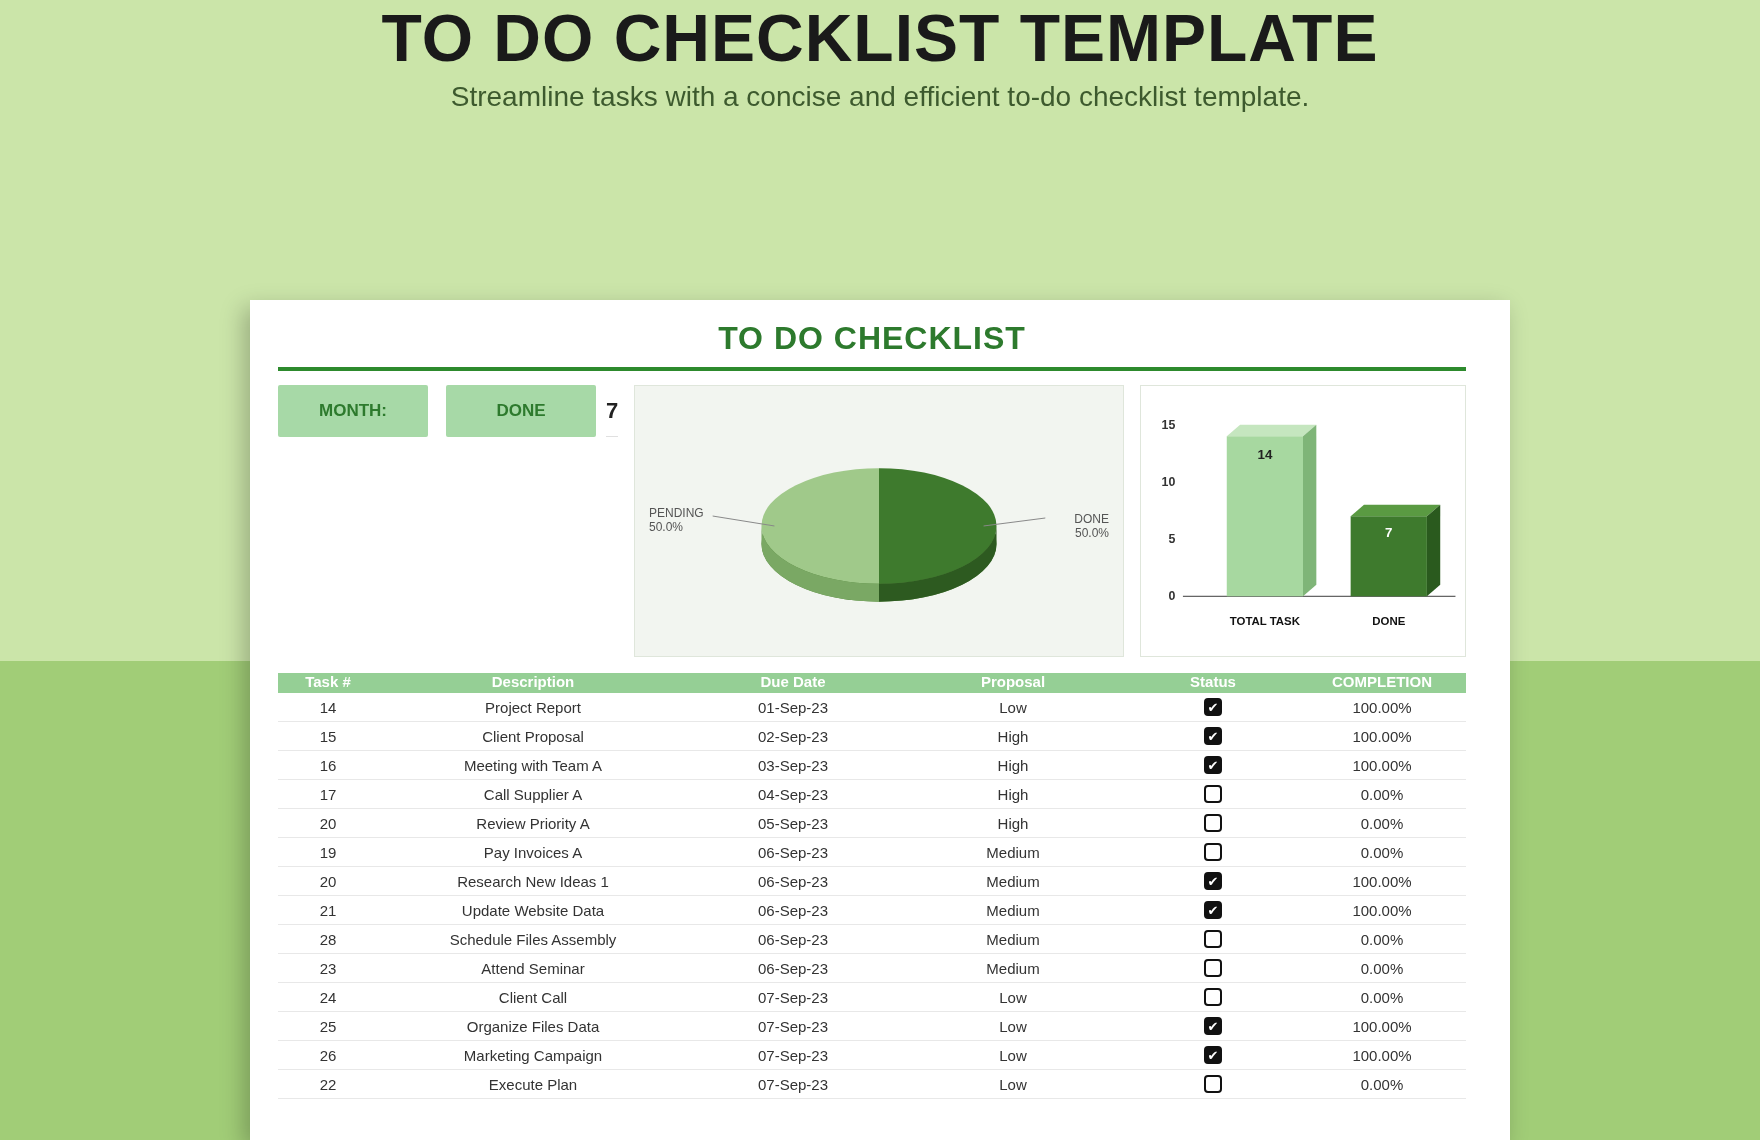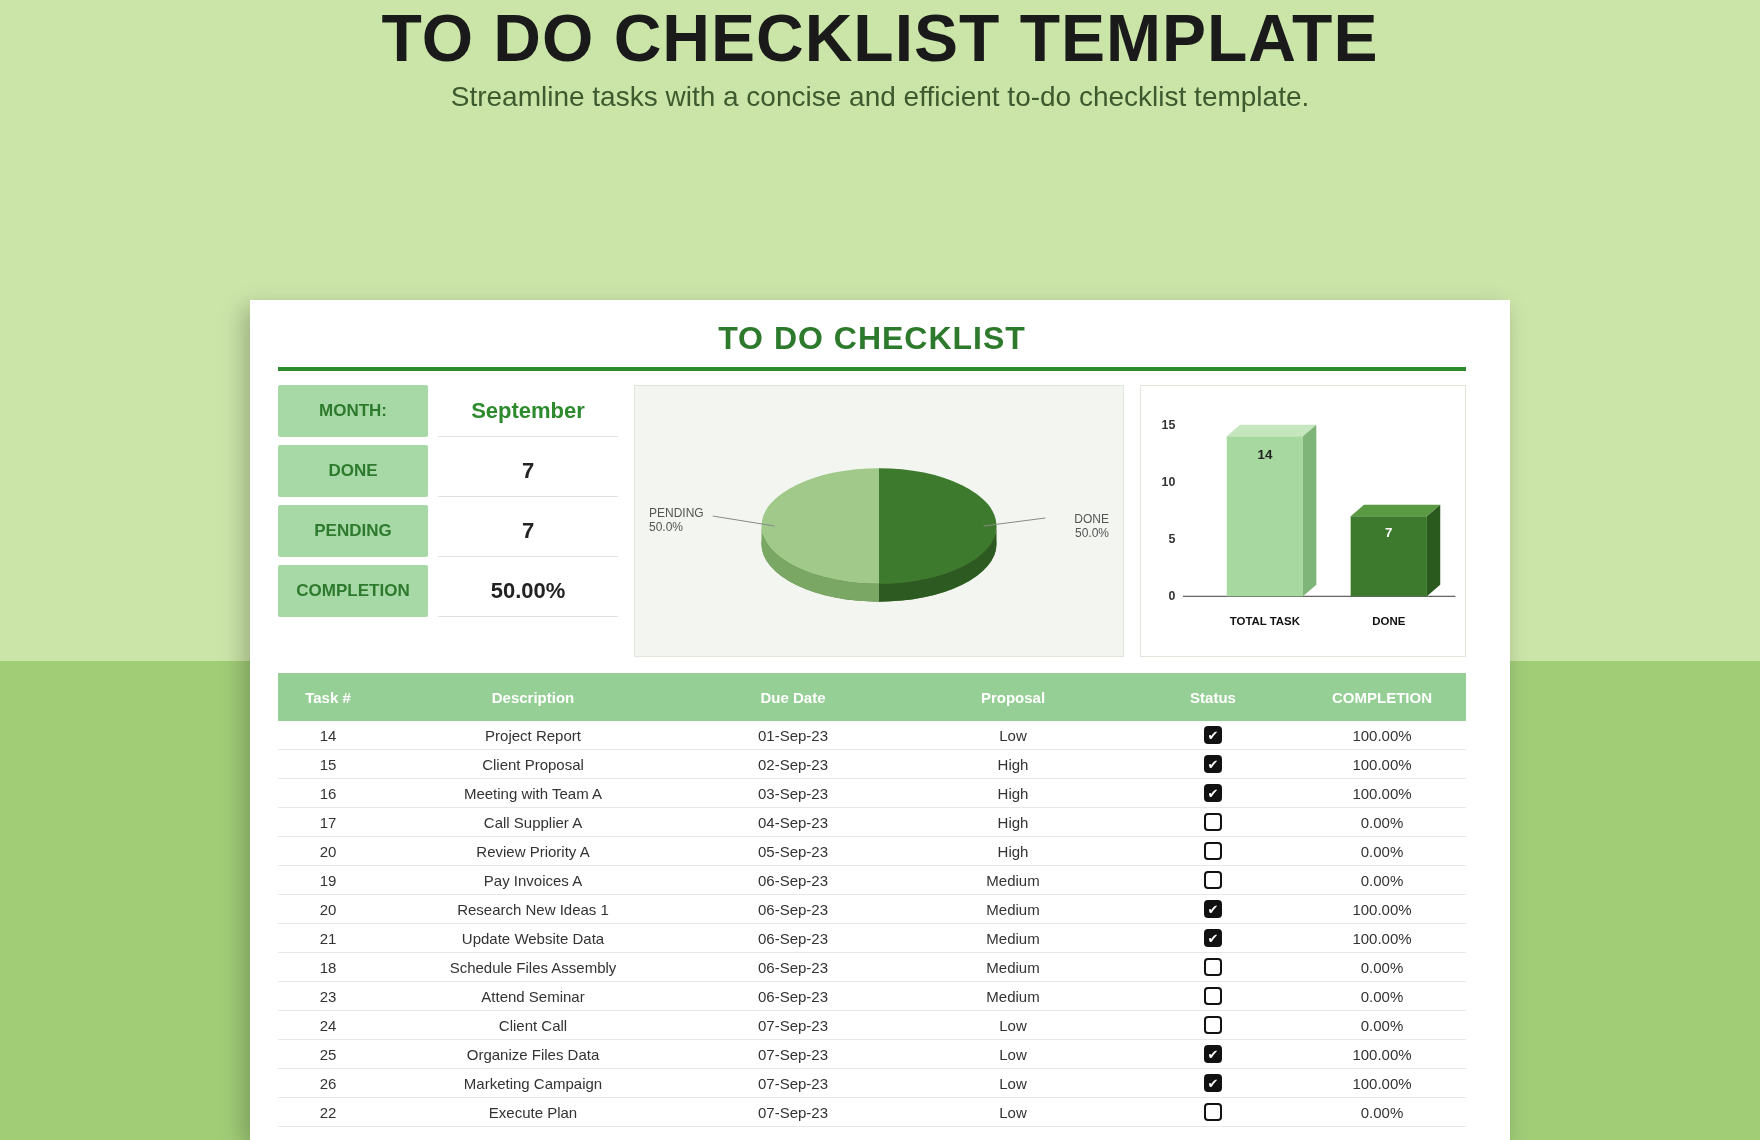--- a/index.html
+++ b/index.html
@@ -50,22 +50,22 @@
   }
   .top-row {
     display: flex;
     gap: 16px;
     align-items: stretch;
   }
   
   .summary {
     width: 340px;
     display: flex;
-    flex-direction: column;
-    gap: 8px;
+    flex-direction: row;
+    gap: 18px;
   }
   .sum-row {
     display: flex;
     gap: 10px;
     align-items: stretch;
     height: 52px;
   }
   .sum-label {
     flex: 0 0 150px;
     background: #a7d9a7;
@@ -119,22 +119,22 @@
   .table {
     margin-top: 16px;
     width: 100%;
     font-size: 15px;
   }
   .thead {
     display: flex;
     background: #95cf95;
     color: #fff;
     font-weight: 700;
-    height: 48px;
-    align-items: center;
+    height: 20px;
+    align-items: flex-start;
   }
   .tr {
     display: flex;
     height: 29px;
     align-items: center;
     border-bottom: 1px solid #e8e8e8;
     color: #333;
   }
   .c-task { flex: 0 0 100px; text-align: center; }
   .c-desc { flex: 0 0 310px; text-align: center; }
@@ -165,21 +165,20 @@
 
 <div class="sheet">
   <div class="sheet-title">TO DO CHECKLIST</div>
   <div class="hr-top"></div>
 
   <div class="top-row">
 
     <div class="summary">
       <div class="sum-row">
         <div class="sum-label">MONTH:</div>
-        <div class="sum-val month">September</div>
       </div>
       <div class="sum-row">
         <div class="sum-label">DONE</div>
         <div class="sum-val">7</div>
       </div>
       <div class="sum-row">
         <div class="sum-label">PENDING</div>
         <div class="sum-val">7</div>
       </div>
       <div class="sum-row">
@@ -326,21 +325,21 @@
           <div class="c-task">21</div>
           <div class="c-desc">Update Website Data</div>
           <div class="c-date">06-Sep-23</div>
           <div class="c-prio">Medium</div>
           <div class="c-stat">
             <span class="chk on"></span>
           </div>
           <div class="c-comp">100.00%</div>
         </div>
         <div class="tr">
-          <div class="c-task">18</div>
+          <div class="c-task">28</div>
           <div class="c-desc">Schedule Files Assembly</div>
           <div class="c-date">06-Sep-23</div>
           <div class="c-prio">Medium</div>
           <div class="c-stat">
             <span class="chk "></span>
           </div>
           <div class="c-comp">0.00%</div>
         </div>
         <div class="tr">
           <div class="c-task">23</div>

